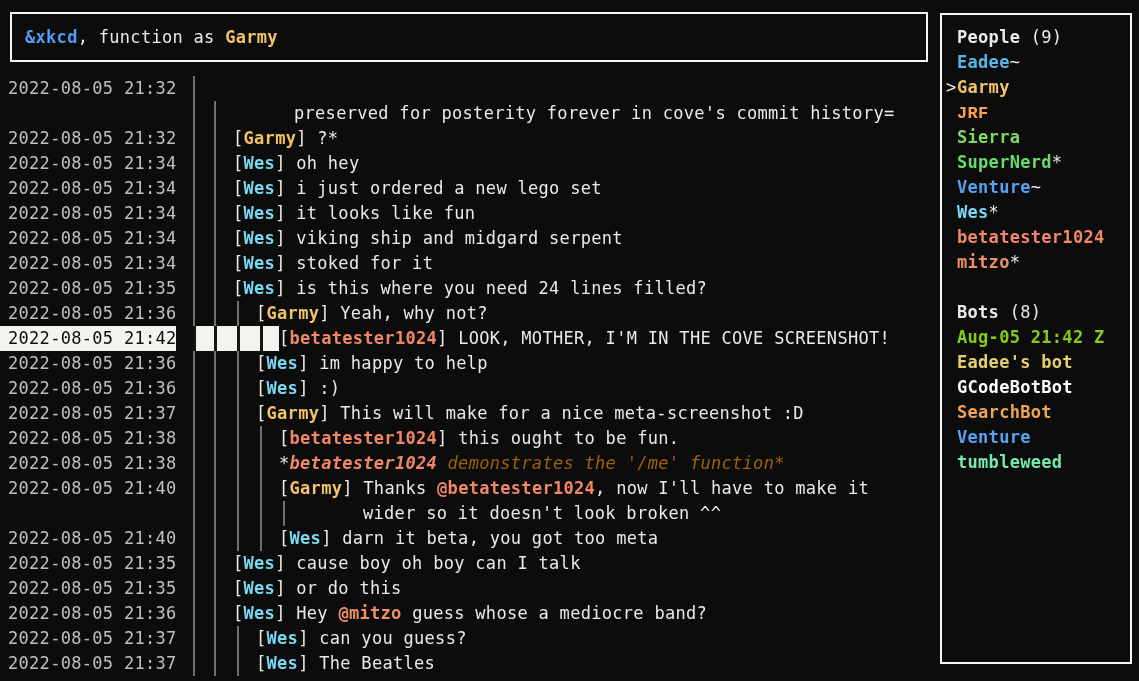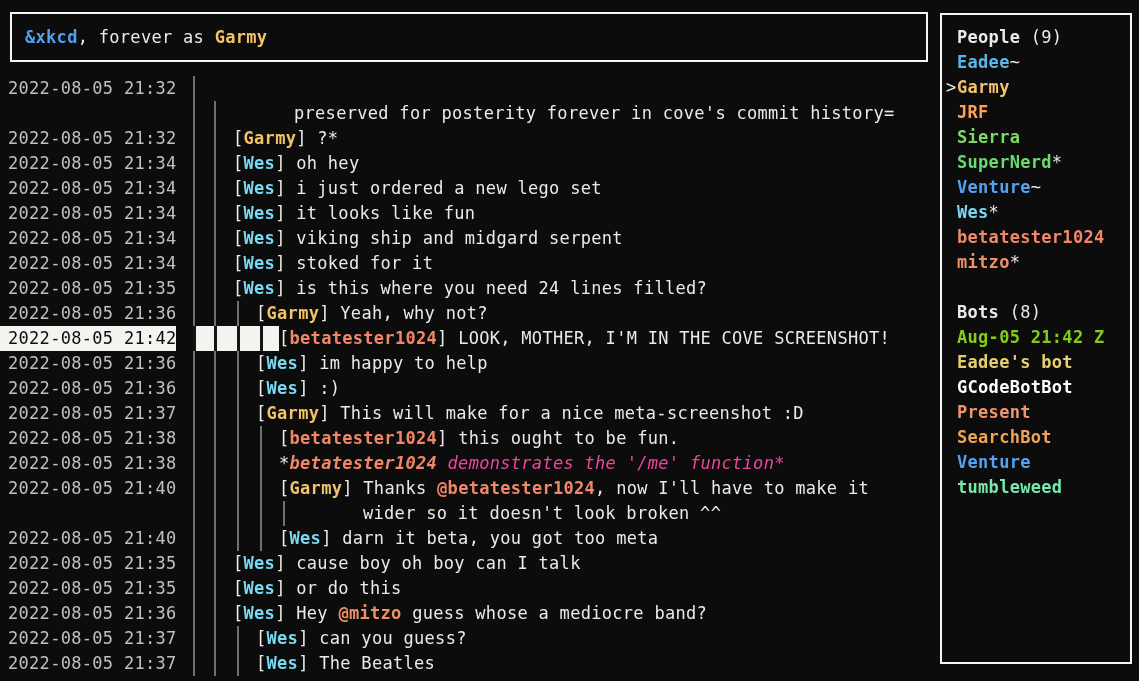--- a/index.html
+++ b/index.html
@@ -14,38 +14,38 @@
   .row{display:flex;height:25px;line-height:25px;white-space:pre;align-items:stretch;}
   .ts{width:176px;padding-left:8px;box-sizing:border-box;color:#c2c0bc;flex:none;}
   .gutter{position:relative;flex:none;height:25px;}
   .gl{position:absolute;top:0;bottom:0;width:2px;background:#707070;}
   .row.hl .ts{background:#f5f3ef;color:#0c0c0c;}
   .row.hl .gutter{background:#f5f3ef;}
   .row.hl .gl{background:#141414;width:3px;}
   .dk{position:absolute;top:0;bottom:0;left:0;width:19px;background:#0c0c0c;}
   .msg{white-space:pre;}
   .nick{font-weight:bold;}
-  .act{font-style:italic;color:#ec4899;}
+  .act{font-style:italic;color:#a16207;}
   .act-nick{font-style:italic;font-weight:bold;}
   .sidebar{position:absolute;left:940px;top:13px;width:192px;height:651px;
            border:2px solid #f5f5f3;box-sizing:border-box;padding-top:10px;}
   .sb-row{position:relative;height:25px;line-height:25px;padding-left:15px;white-space:pre;}
   .sb-title{font-weight:bold;}
   .sb-name{font-weight:bold;}
   .sb-prefix{position:absolute;left:4px;top:0;color:#eceae6;}
   .sb-suffix{color:#eceae6;font-weight:normal;}
   .sb-spacer{height:25px;}
 </style>
 </head>
 <body>
 
 <div class="screen">
 
   <div class="title-box">
-    <span class="b" id="hdr-channel" style="color: rgb(79, 159, 242);">&amp;xkcd</span><span>, forever as </span><span class="b" id="hdr-nick" style="color: rgb(242, 195, 104);">Garmy</span>
+    <span class="b" id="hdr-channel" style="color: rgb(79, 159, 242);">&amp;xkcd</span><span>, function as </span><span class="b" id="hdr-nick" style="color: rgb(242, 195, 104);">Garmy</span>
   </div>
 
   <div class="chat" id="chat">
       <div class="row"><span class="ts">2022-08-05 21:32</span><span class="gutter" style="width: 34px;"><i class="gl" style="left: 17px;"></i></span></div>
       <div class="row"><span class="ts"></span><span class="gutter" style="width: 118px;"><i class="gl" style="left: 17px;"></i><i class="gl" style="left: 38px;"></i></span><span class="msg"><span>preserved for posterity forever in cove's commit history=</span></span></div>
       <div class="row"><span class="ts">2022-08-05 21:32</span><span class="gutter" style="width: 57px;"><i class="gl" style="left: 17px;"></i><i class="gl" style="left: 38px;"></i></span><span class="msg"><span>[</span><span class="nick" style="color: rgb(242, 195, 104);">Garmy</span><span>] </span><span>?*</span></span></div>
       <div class="row"><span class="ts">2022-08-05 21:34</span><span class="gutter" style="width: 57px;"><i class="gl" style="left: 17px;"></i><i class="gl" style="left: 38px;"></i></span><span class="msg"><span>[</span><span class="nick" style="color: rgb(122, 217, 242);">Wes</span><span>] </span><span>oh hey</span></span></div>
       <div class="row"><span class="ts">2022-08-05 21:34</span><span class="gutter" style="width: 57px;"><i class="gl" style="left: 17px;"></i><i class="gl" style="left: 38px;"></i></span><span class="msg"><span>[</span><span class="nick" style="color: rgb(122, 217, 242);">Wes</span><span>] </span><span>i just ordered a new lego set</span></span></div>
       <div class="row"><span class="ts">2022-08-05 21:34</span><span class="gutter" style="width: 57px;"><i class="gl" style="left: 17px;"></i><i class="gl" style="left: 38px;"></i></span><span class="msg"><span>[</span><span class="nick" style="color: rgb(122, 217, 242);">Wes</span><span>] </span><span>it looks like fun</span></span></div>
       <div class="row"><span class="ts">2022-08-05 21:34</span><span class="gutter" style="width: 57px;"><i class="gl" style="left: 17px;"></i><i class="gl" style="left: 38px;"></i></span><span class="msg"><span>[</span><span class="nick" style="color: rgb(122, 217, 242);">Wes</span><span>] </span><span>viking ship and midgard serpent</span></span></div>
@@ -66,34 +66,33 @@
       <div class="row"><span class="ts">2022-08-05 21:36</span><span class="gutter" style="width: 57px;"><i class="gl" style="left: 17px;"></i><i class="gl" style="left: 38px;"></i></span><span class="msg"><span>[</span><span class="nick" style="color: rgb(122, 217, 242);">Wes</span><span>] </span><span>Hey </span><span style="color: rgb(239, 144, 100); font-weight: bold;">@mitzo</span><span> guess whose a mediocre band?</span></span></div>
       <div class="row"><span class="ts">2022-08-05 21:37</span><span class="gutter" style="width: 80px;"><i class="gl" style="left: 17px;"></i><i class="gl" style="left: 38px;"></i><i class="gl" style="left: 61px;"></i></span><span class="msg"><span>[</span><span class="nick" style="color: rgb(122, 217, 242);">Wes</span><span>] </span><span>can you guess?</span></span></div>
       <div class="row"><span class="ts">2022-08-05 21:37</span><span class="gutter" style="width: 80px;"><i class="gl" style="left: 17px;"></i><i class="gl" style="left: 38px;"></i><i class="gl" style="left: 61px;"></i></span><span class="msg"><span>[</span><span class="nick" style="color: rgb(122, 217, 242);">Wes</span><span>] </span><span>The Beatles</span></span></div>
     </div>
 
   <div class="sidebar">
     <div class="sb-row"><span class="sb-title">People</span><span> </span><span>(9)</span></div>
     <div id="people">
         <div class="sb-row"><span class="sb-name" style="color: rgb(88, 183, 234);">Eadee</span><span class="sb-suffix">~</span></div>
         <div class="sb-row"><span class="sb-prefix">&gt;</span><span class="sb-name" style="color: rgb(242, 195, 104);">Garmy</span></div>
-        <div class="sb-row"><span class="sb-name" style="color: rgb(255, 162, 79);">JRF</span></div>
+        <div class="sb-row"><span class="sb-name" style="color: rgb(255, 162, 79); font-family: Liberation Mono, monospace;">JRF</span></div>
         <div class="sb-row"><span class="sb-name" style="color: rgb(124, 219, 103);">Sierra</span></div>
         <div class="sb-row"><span class="sb-name" style="color: rgb(105, 218, 109);">SuperNerd</span><span class="sb-suffix">*</span></div>
         <div class="sb-row"><span class="sb-name" style="color: rgb(87, 162, 240);">Venture</span><span class="sb-suffix">~</span></div>
         <div class="sb-row"><span class="sb-name" style="color: rgb(122, 217, 242);">Wes</span><span class="sb-suffix">*</span></div>
         <div class="sb-row"><span class="sb-name" style="color: rgb(240, 135, 104);">betatester1024</span></div>
         <div class="sb-row"><span class="sb-name" style="color: rgb(239, 144, 100); text-align: right;">mitzo</span><span class="sb-suffix">*</span></div>
       </div>
     <div class="sb-spacer"></div>
     <div class="sb-row"><span class="sb-title">Bots</span><span> </span><span>(8)</span></div>
     <div id="bots">
         <div class="sb-row"><span class="sb-name" style="color: #84cc16;">Aug-05 21:42 Z</span></div>
         <div class="sb-row"><span class="sb-name" style="color: rgb(230, 208, 109);">Eadee's bot</span></div>
         <div class="sb-row"><span class="sb-name" style="color: #ffffff;">GCodeBotBot</span></div>
-        <div class="sb-row"><span class="sb-name" style="color: rgb(240, 149, 108);">Present</span></div>
         <div class="sb-row"><span class="sb-name" style="color: rgb(240, 163, 85);">SearchBot</span></div>
         <div class="sb-row"><span class="sb-name" style="color: rgb(87, 162, 240);">Venture</span></div>
         <div class="sb-row"><span class="sb-name" style="color: rgb(117, 233, 174);">tumbleweed</span></div>
       </div>
   </div>
 
 </div>
 
 </body></html>

